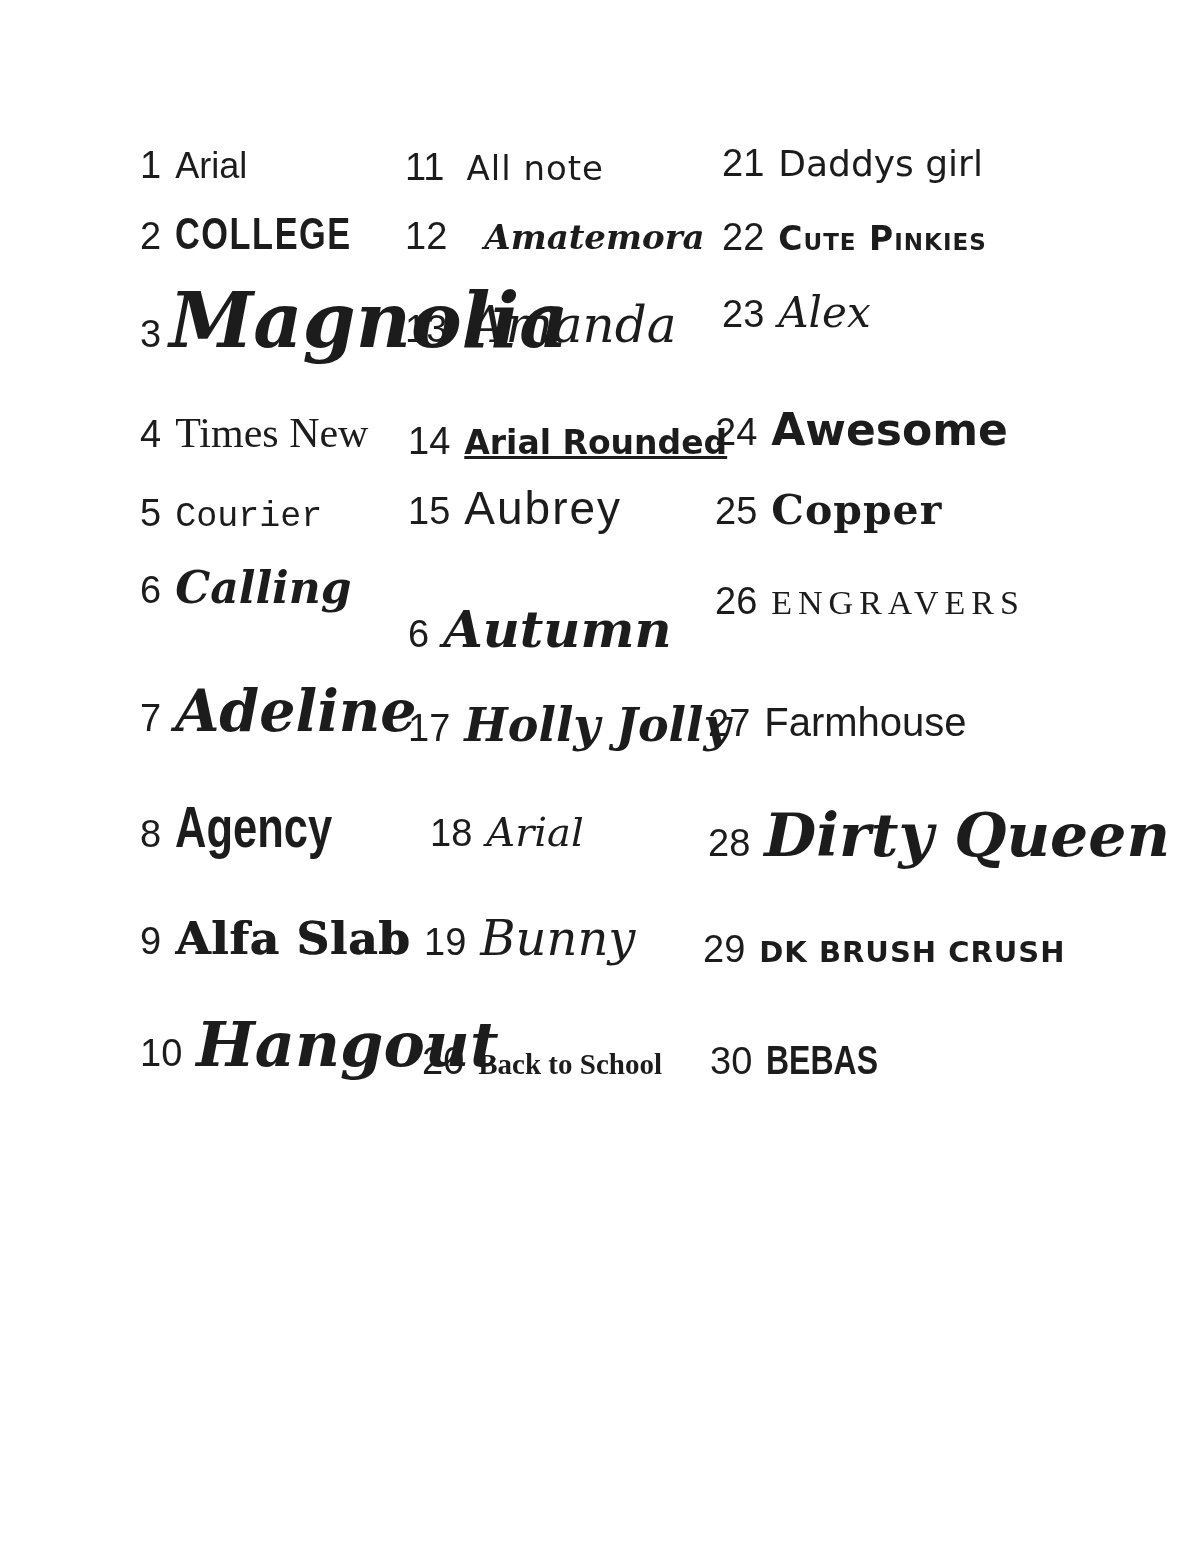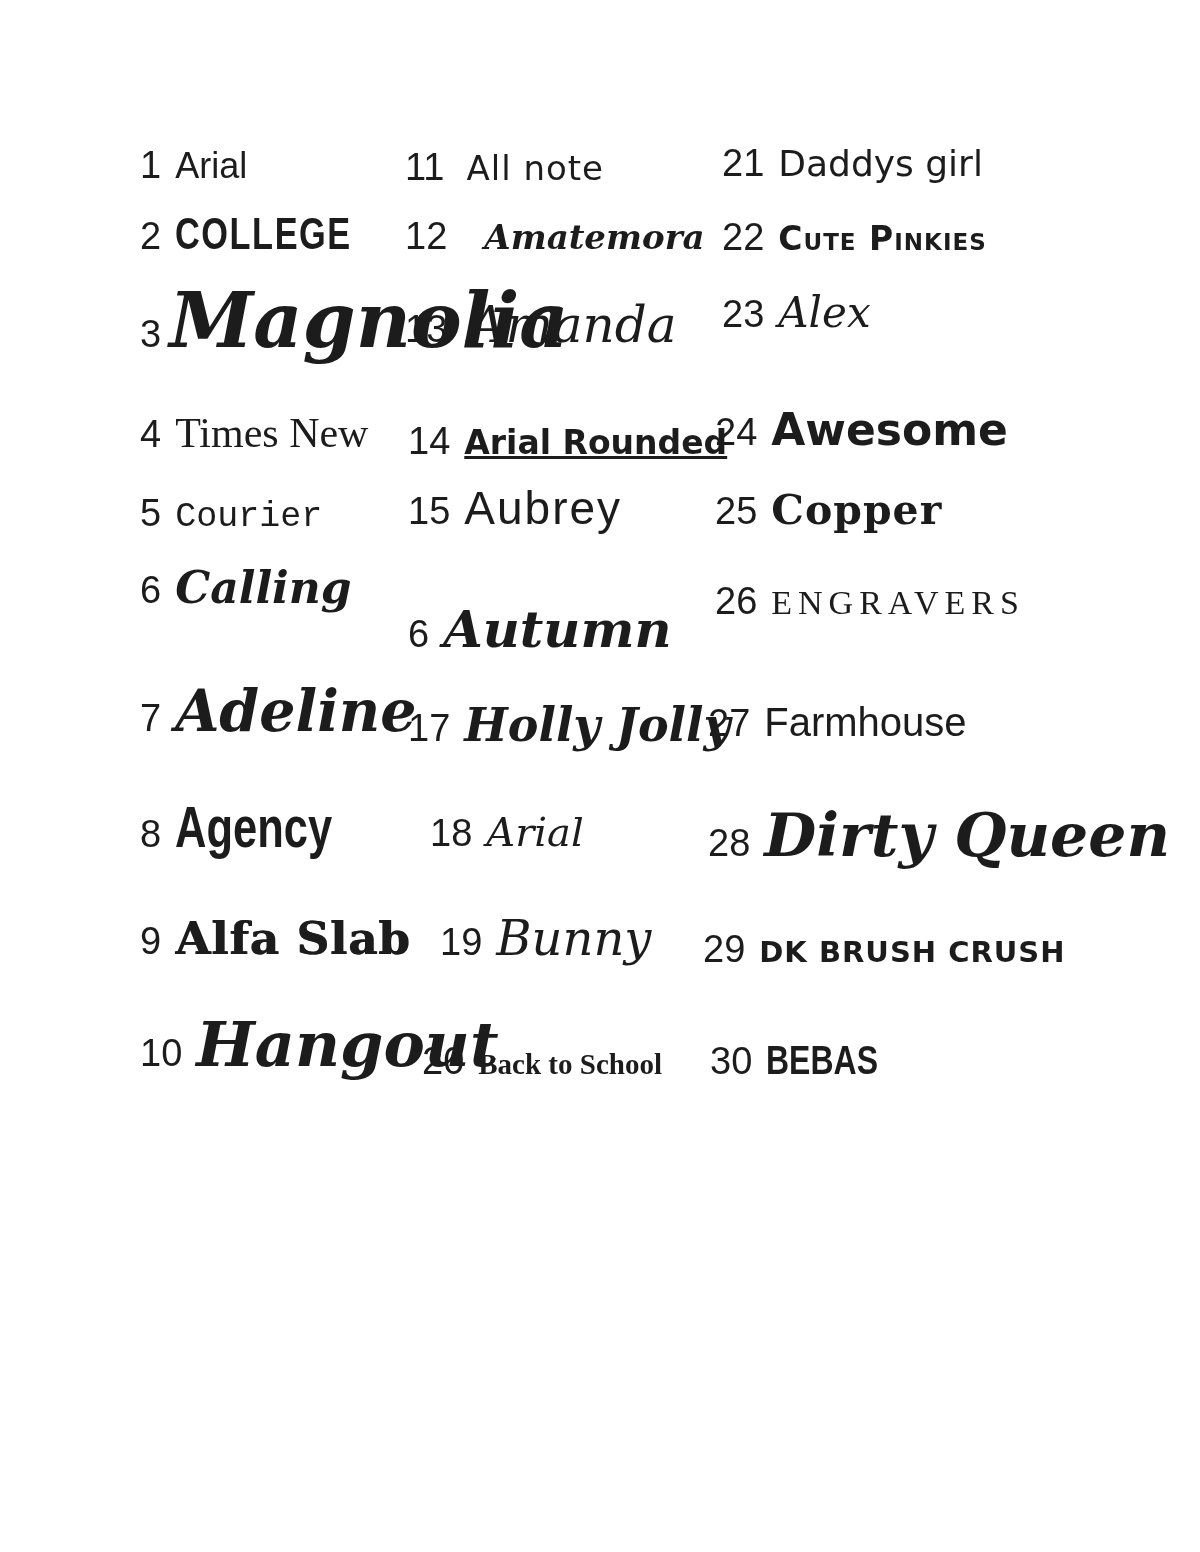--- a/index.html
+++ b/index.html
@@ -46,21 +46,21 @@
 
   
   .n11{left:405px;top:146px}  .n11 .label{font-family:"DejaVu Sans",sans-serif;font-size:34px;letter-spacing:1px;margin-left:8px;}
   .n12{left:405px;top:215px}  .n12 .label{font-size:34px;margin-left:23px;}
   .n13{left:405px;top:300px}  .n13 .label{font-size:50px;font-weight:normal;margin-left:8px;}
   .n14{left:408px;top:420px}  .n14 .label{font-family:"DejaVu Sans",sans-serif;font-size:33px;font-weight:bold;text-decoration:underline;}
   .n15{left:408px;top:485px}  .n15 .label{font-family:"Liberation Sans",sans-serif;font-size:46px;letter-spacing:2px;}
   .n16{left:408px;top:560px}  .n16 .label{font-size:51px;margin-top:44px;}
   .n17{left:408px;top:702px}  .n17 .label{font-size:46px;}
   .n18{left:430px;top:812px}  .n18 .label{font-size:40px;font-weight:normal;}
-  .n19{left:440px;top:914px}  .n19 .label{font-size:48px;font-weight:normal;}
+  .n19{left:424px;top:914px}  .n19 .label{font-size:48px;font-weight:normal;}
   .n20{left:422px;top:1040px} .n20 .label{font-family:"Liberation Serif",serif;font-size:29px;font-weight:bold;}
 
   
   .n21{left:722px;top:142px}  .n21 .label{font-family:"DejaVu Sans",sans-serif;font-size:36px;}
   .n22{left:722px;top:216px}  .n22 .label{font-family:"DejaVu Sans",sans-serif;font-size:33px;font-weight:bold;font-variant:small-caps;letter-spacing:1px;}
   .n23{left:722px;top:292px}  .n23 .label{font-size:42px;font-weight:normal;}
   .n24{left:715px;top:408px}  .n24 .label{font-family:"DejaVu Sans",sans-serif;font-size:44px;font-weight:bold;}
   .n25{left:715px;top:490px}  .n25 .label{font-family:"DejaVu Serif",serif;font-size:41px;font-weight:bold;letter-spacing:1px;}
   .n26{left:715px;top:580px}  .n26 .label{font-family:"Liberation Serif",serif;font-size:34px;letter-spacing:6px;}
   .n27{left:708px;top:702px}  .n27 .label{font-family:"Liberation Sans",sans-serif;font-size:40px;}

